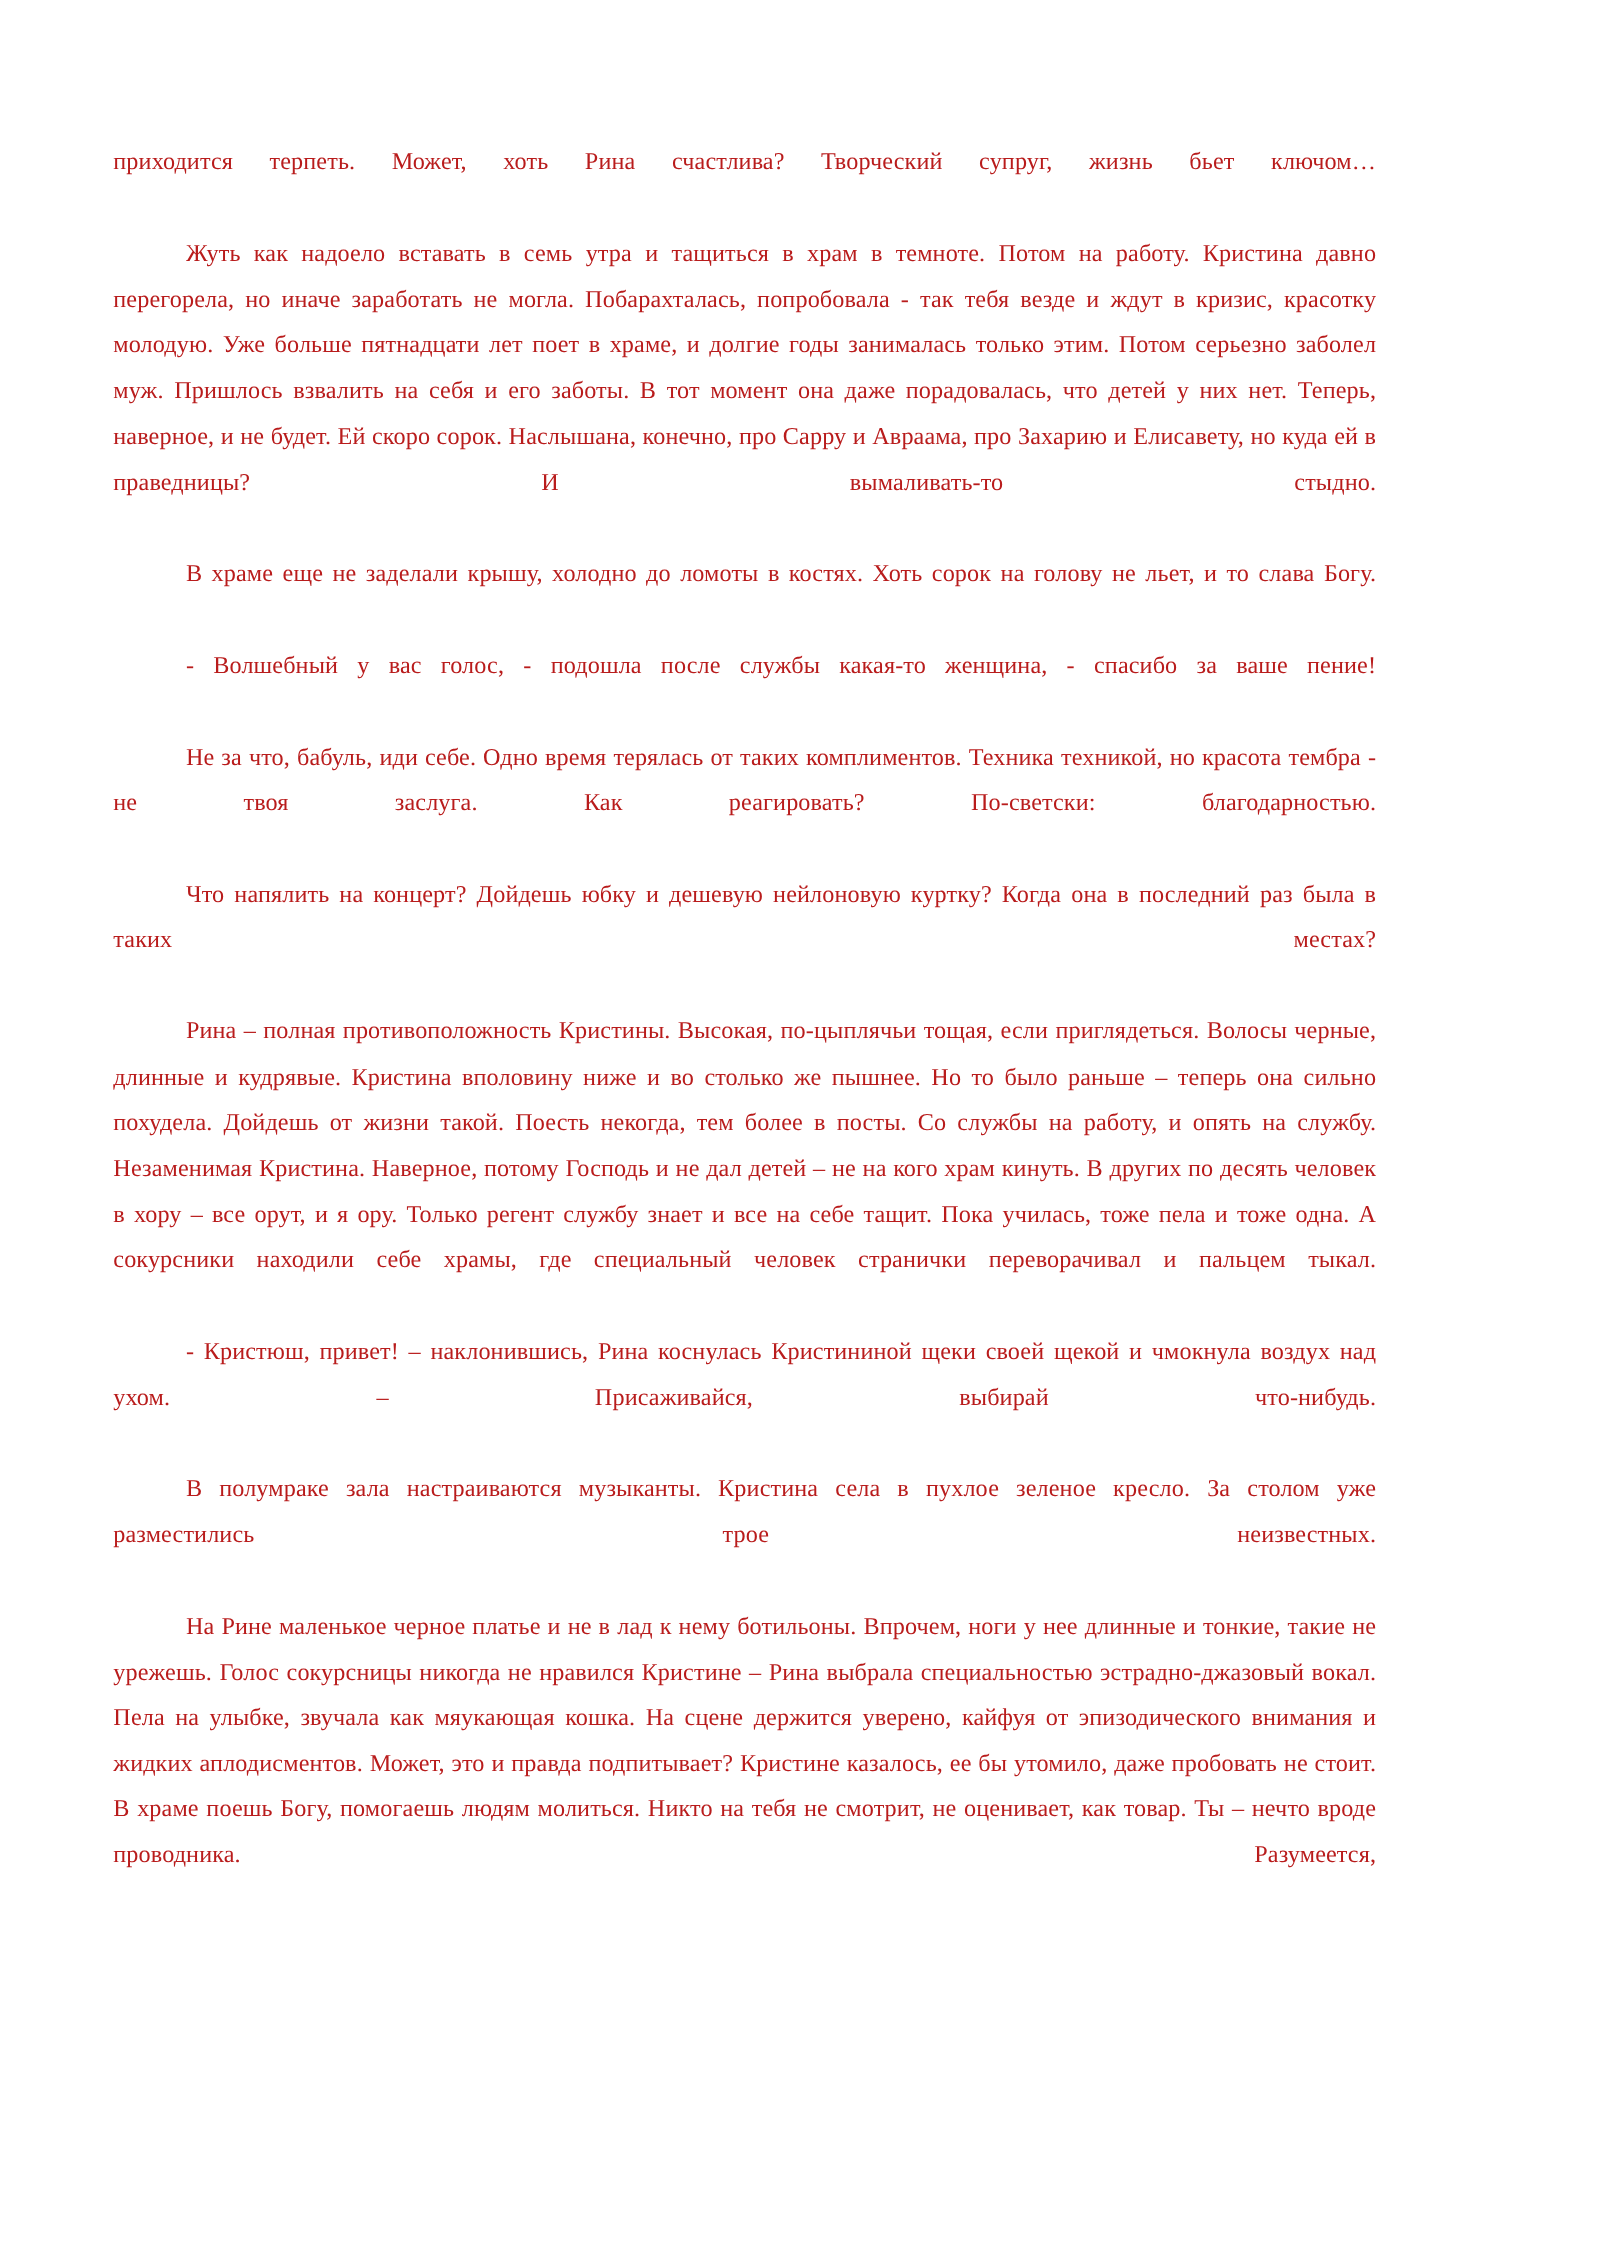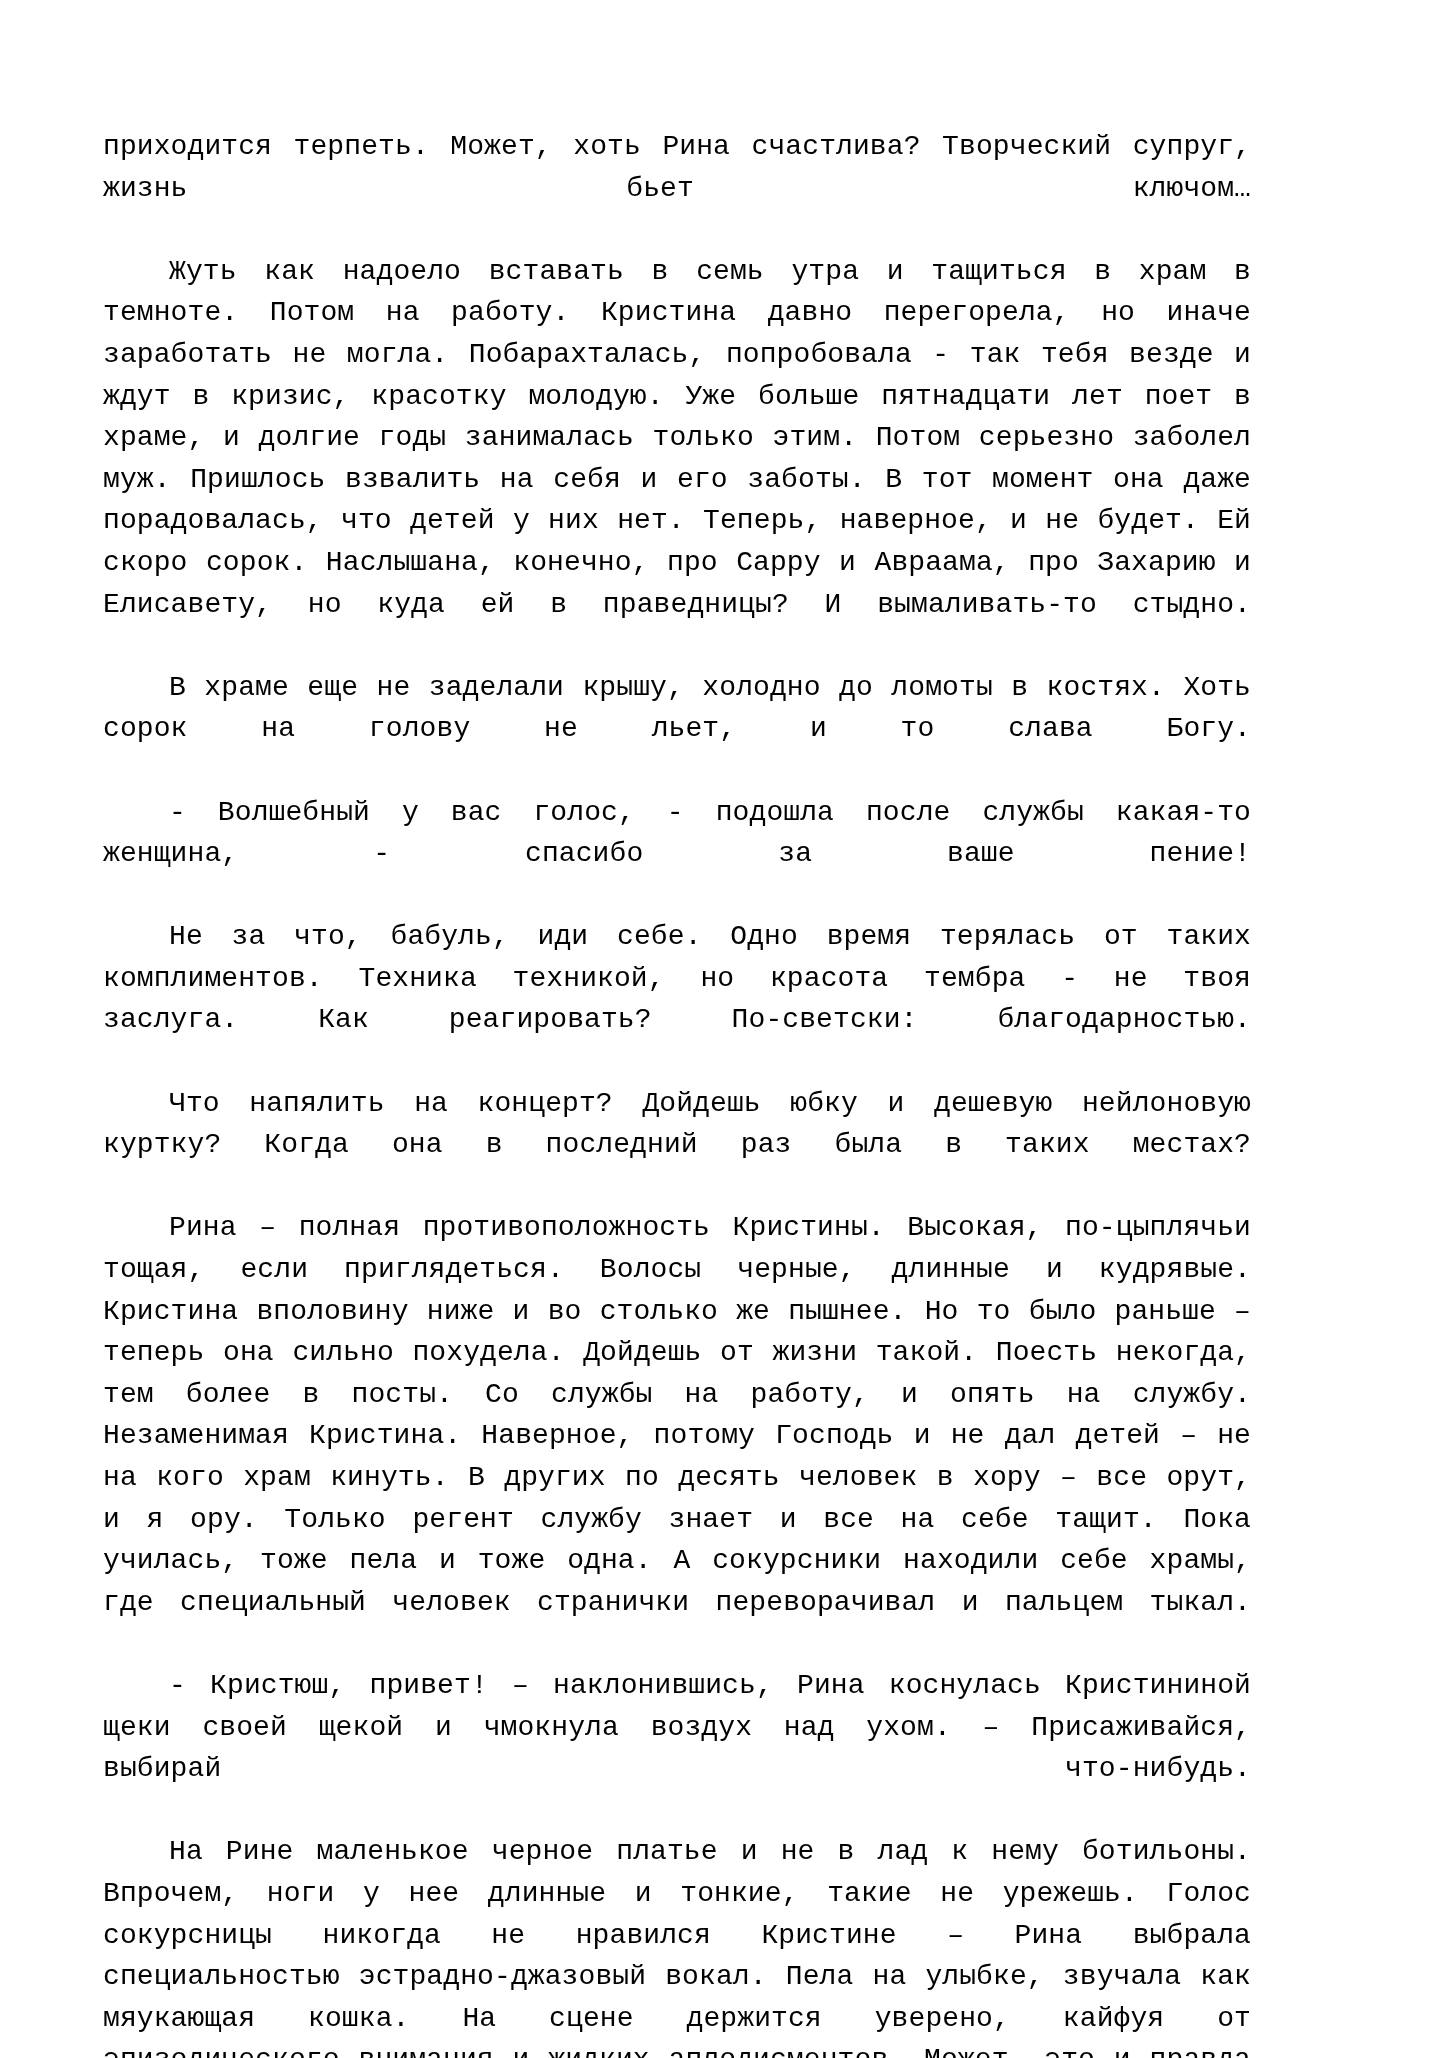--- a/index.html
+++ b/index.html
@@ -17,24 +17,24 @@
     overflow: hidden;
   }
   .text-column {
     position: absolute;
     left: 103px;
     top: 126px;
     width: 1148px;
   }
   .para {
     margin: 0;
-    font-family: Liberation Mono, monospace;
-    font-size: 28px;
+    font-family: Liberation Serif, serif;
+    font-size: 22px;
     line-height: 41.6px;
-    color: #000000;
+    color: #b91c1c;
     text-align: justify;
     text-justify: inter-word;
     hyphens: manual;
     -webkit-hyphens: manual;
     word-spacing: 0.01em;
     letter-spacing: 0.1px;
   }
   .para.indent {
     text-indent: 66px;
   }
@@ -54,15 +54,16 @@
 <div class="page">
   <div class="text-column">
     <p class="para cont">приходится терпеть. Может, хоть Рина счастлива? Творческий супруг, жизнь бьет ключом…</p>
     <p class="para indent">Жуть как надоело вставать в семь утра и тащиться в храм в темноте. Потом на работу. Кристина давно перегорела, но иначе заработать не могла. Побарахталась, попробовала - так тебя везде и ждут в кризис, красотку молодую. Уже больше пятнадцати лет поет в храме, и долгие годы занималась только этим. Потом серьезно заболел муж. Пришлось взвалить на себя и его заботы. В тот момент она даже порадовалась, что детей у них нет. Теперь, наверное, и не будет. Ей скоро сорок. Наслышана, конечно, про Сарру и Авраама, про Захарию и Елисавету, но куда ей в праведницы? И вымаливать-то стыдно.</p>
     <p class="para indent">В храме еще не заделали крышу, холодно до ломоты в костях. Хоть сорок на голову не льет, и то слава Богу.</p>
     <p class="para indent">- Волшебный у вас голос, - подошла после службы какая-то женщина, - спасибо за ваше пение!</p>
     <p class="para indent">Не за что, бабуль, иди себе. Одно время терялась от таких комплиментов. Техника техникой, но красота тембра - не твоя заслуга. Как реагировать? По-светски: благодарностью.</p>
     <p class="para indent">Что напялить на концерт? Дойдешь юбку и дешевую нейлоновую куртку? Когда она в последний раз была в таких местах?</p>
     <p class="para indent">Рина – полная противоположность Кристины. Высокая, по-цыплячьи тощая, если приглядеться. Волосы черные, длинные и кудрявые. Кристина вполовину ниже и во столько же пышнее. Но то было раньше – теперь она сильно похудела. Дойдешь от жизни такой. Поесть некогда, тем более в посты. Со службы на работу, и опять на службу. Незаменимая Кристина. Наверное, потому Господь и не дал детей – не на кого храм кинуть. В других по десять человек в хору – все орут, и я ору. Только регент службу знает и все на себе тащит. Пока училась, тоже пела и тоже одна. А сокурсники находили себе храмы, где специальный человек странички переворачивал и пальцем тыкал.</p>
     <p class="para indent">- Кристюш, привет! – наклонившись, Рина коснулась Кристининой щеки своей щекой и чмокнула воздух над ухом. – Присаживайся, выбирай что-нибудь.</p>
+    <p class="para indent">В полумраке зала настраиваются музыканты. Кристина села в пухлое зеленое кресло. За столом уже разместились трое неизвестных.</p>
     <p class="para indent">На Рине маленькое черное платье и не в лад к нему ботильоны. Впрочем, ноги у нее длинные и тонкие, такие не урежешь. Голос сокурсницы никогда не нравился Кристине – Рина выбрала специальностью эстрадно-джазовый вокал. Пела на улыбке, звучала как мяукающая кошка. На сцене держится уверено, кайфуя от эпизодического внимания и жидких аплодисментов. Может, это и правда подпитывает? Кристине казалось, ее бы утомило, даже пробовать не стоит. В храме поешь Богу, помогаешь людям молиться. Никто на тебя не смотрит, не оценивает, как товар. Ты – нечто вроде проводника. Разумеется,</p>
   </div>
 </div>
 
 </body></html>

